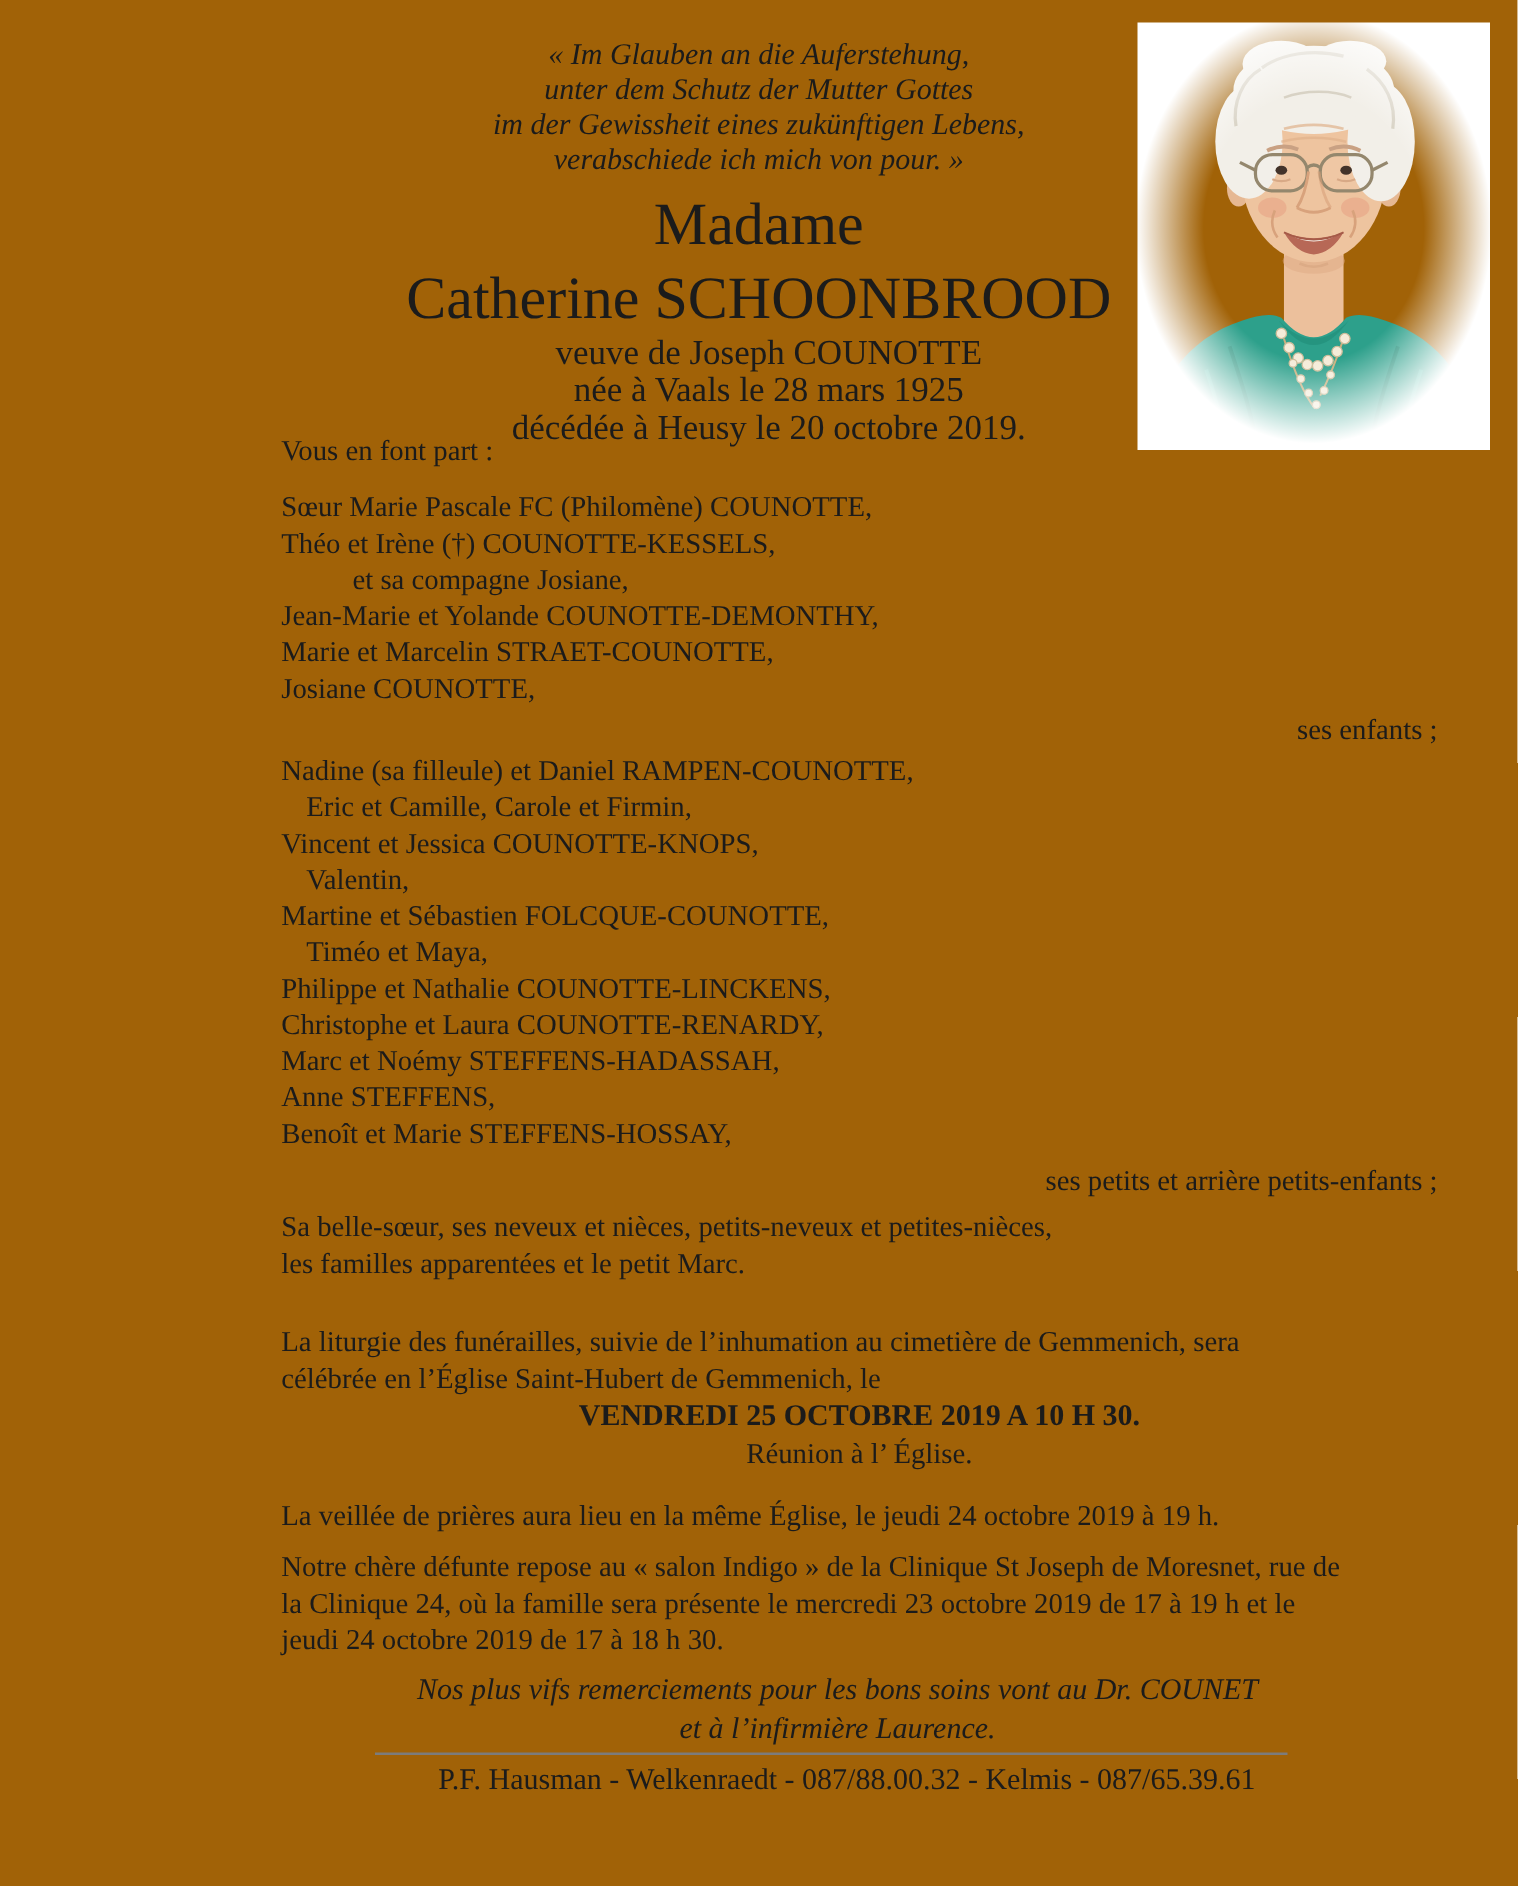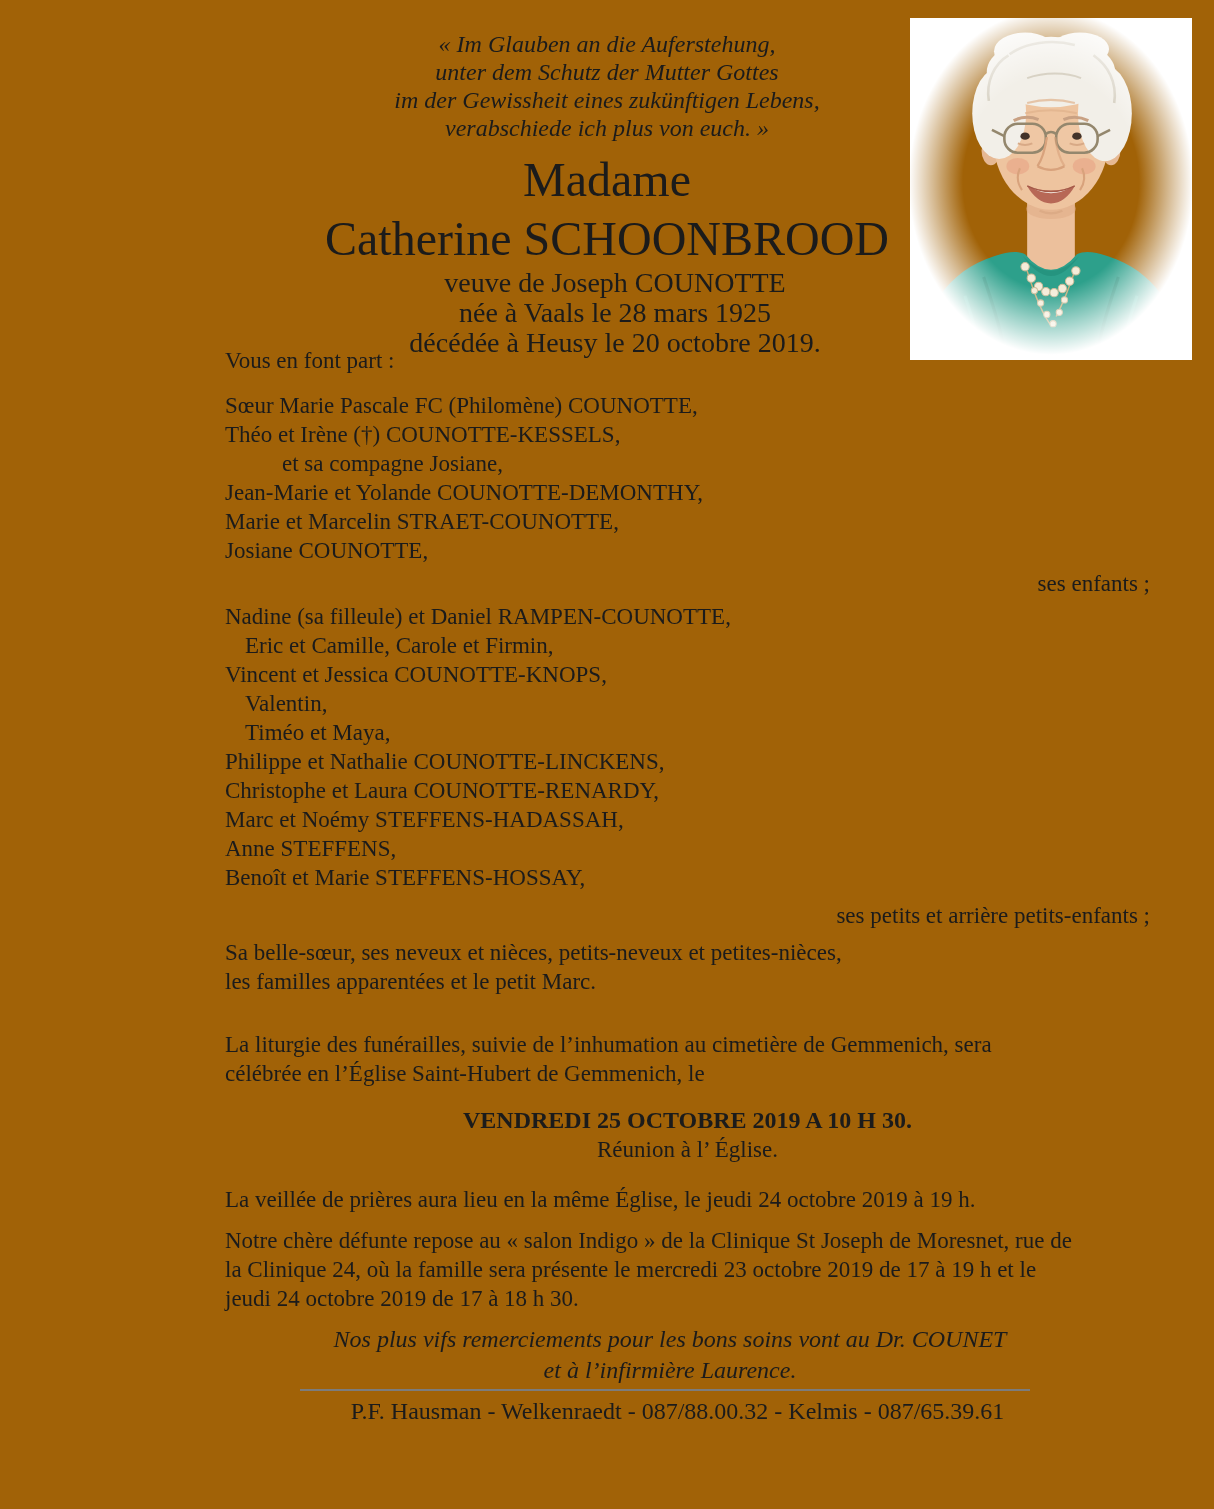--- a/index.html
+++ b/index.html
@@ -54,21 +54,21 @@
   .intro { margin:0; }
   .family-group-1 { margin-top:16px; }
   .label-right {
     text-align:right; margin-top:4px; margin-bottom:4px;
   }
   .label-right-2 { text-align:right; margin-top:9px; }
   .relatives { margin-top:8px; }
 
   .liturgy { margin-top:34px; }
   .date-line {
-    margin-top:18px; text-align:center;
+    margin-top:2px; text-align:center;
     font-weight:bold; font-size:24px; line-height:29px;
   }
   .meeting-line { text-align:center; }
   .vigil { margin-top:21px; }
   .repose { margin-top:12px; }
 
   .thanks {
     margin-top:11px; width:890px; text-align:center;
     font-style:italic; font-size:24px; line-height:31px;
   }
@@ -83,21 +83,21 @@
 </style>
 </head>
 <body>
 
 <div class="page">
 
   <div class="quote-block">
     <div class="line">« Im Glauben an die Auferstehung,</div>
     <div class="line">unter dem Schutz der Mutter Gottes</div>
     <div class="line">im der Gewissheit eines zukünftigen Lebens,</div>
-    <div class="line">verabschiede ich plus von euch. »</div>
+    <div class="line">verabschiede ich mich von pour. »</div>
   </div>
 
   <div class="header-block">
     <div class="header-title">Madame</div>
     <div class="header-name">Catherine SCHOONBROOD</div>
     <div class="header-sub">veuve de Joseph COUNOTTE</div>
     <div class="header-sub">née à Vaals le 28 mars 1925</div>
     <div class="header-sub">décédée à Heusy le 20 octobre 2019.</div>
   </div>
 
@@ -198,20 +198,21 @@
       <div class="line">Josiane COUNOTTE,</div>
     </div>
 
     <div class="label-right">ses enfants ;</div>
 
     <div class="family-group-2">
       <div class="line">Nadine (sa filleule) et Daniel RAMPEN-COUNOTTE,</div>
       <div class="line indent-sm">Eric et Camille, Carole et Firmin,</div>
       <div class="line">Vincent et Jessica COUNOTTE-KNOPS,</div>
       <div class="line indent-sm">Valentin,</div>
+      <div class="line">Martine et Sébastien FOLCQUE-COUNOTTE,</div>
       <div class="line indent-sm">Timéo et Maya,</div>
       <div class="line">Philippe et Nathalie COUNOTTE-LINCKENS,</div>
       <div class="line">Christophe et Laura COUNOTTE-RENARDY,</div>
       <div class="line">Marc et Noémy STEFFENS-HADASSAH,</div>
       <div class="line">Anne STEFFENS,</div>
       <div class="line">Benoît et Marie STEFFENS-HOSSAY,</div>
     </div>
 
     <div class="label-right label-right-2">ses petits et arrière petits-enfants ;</div>
 

